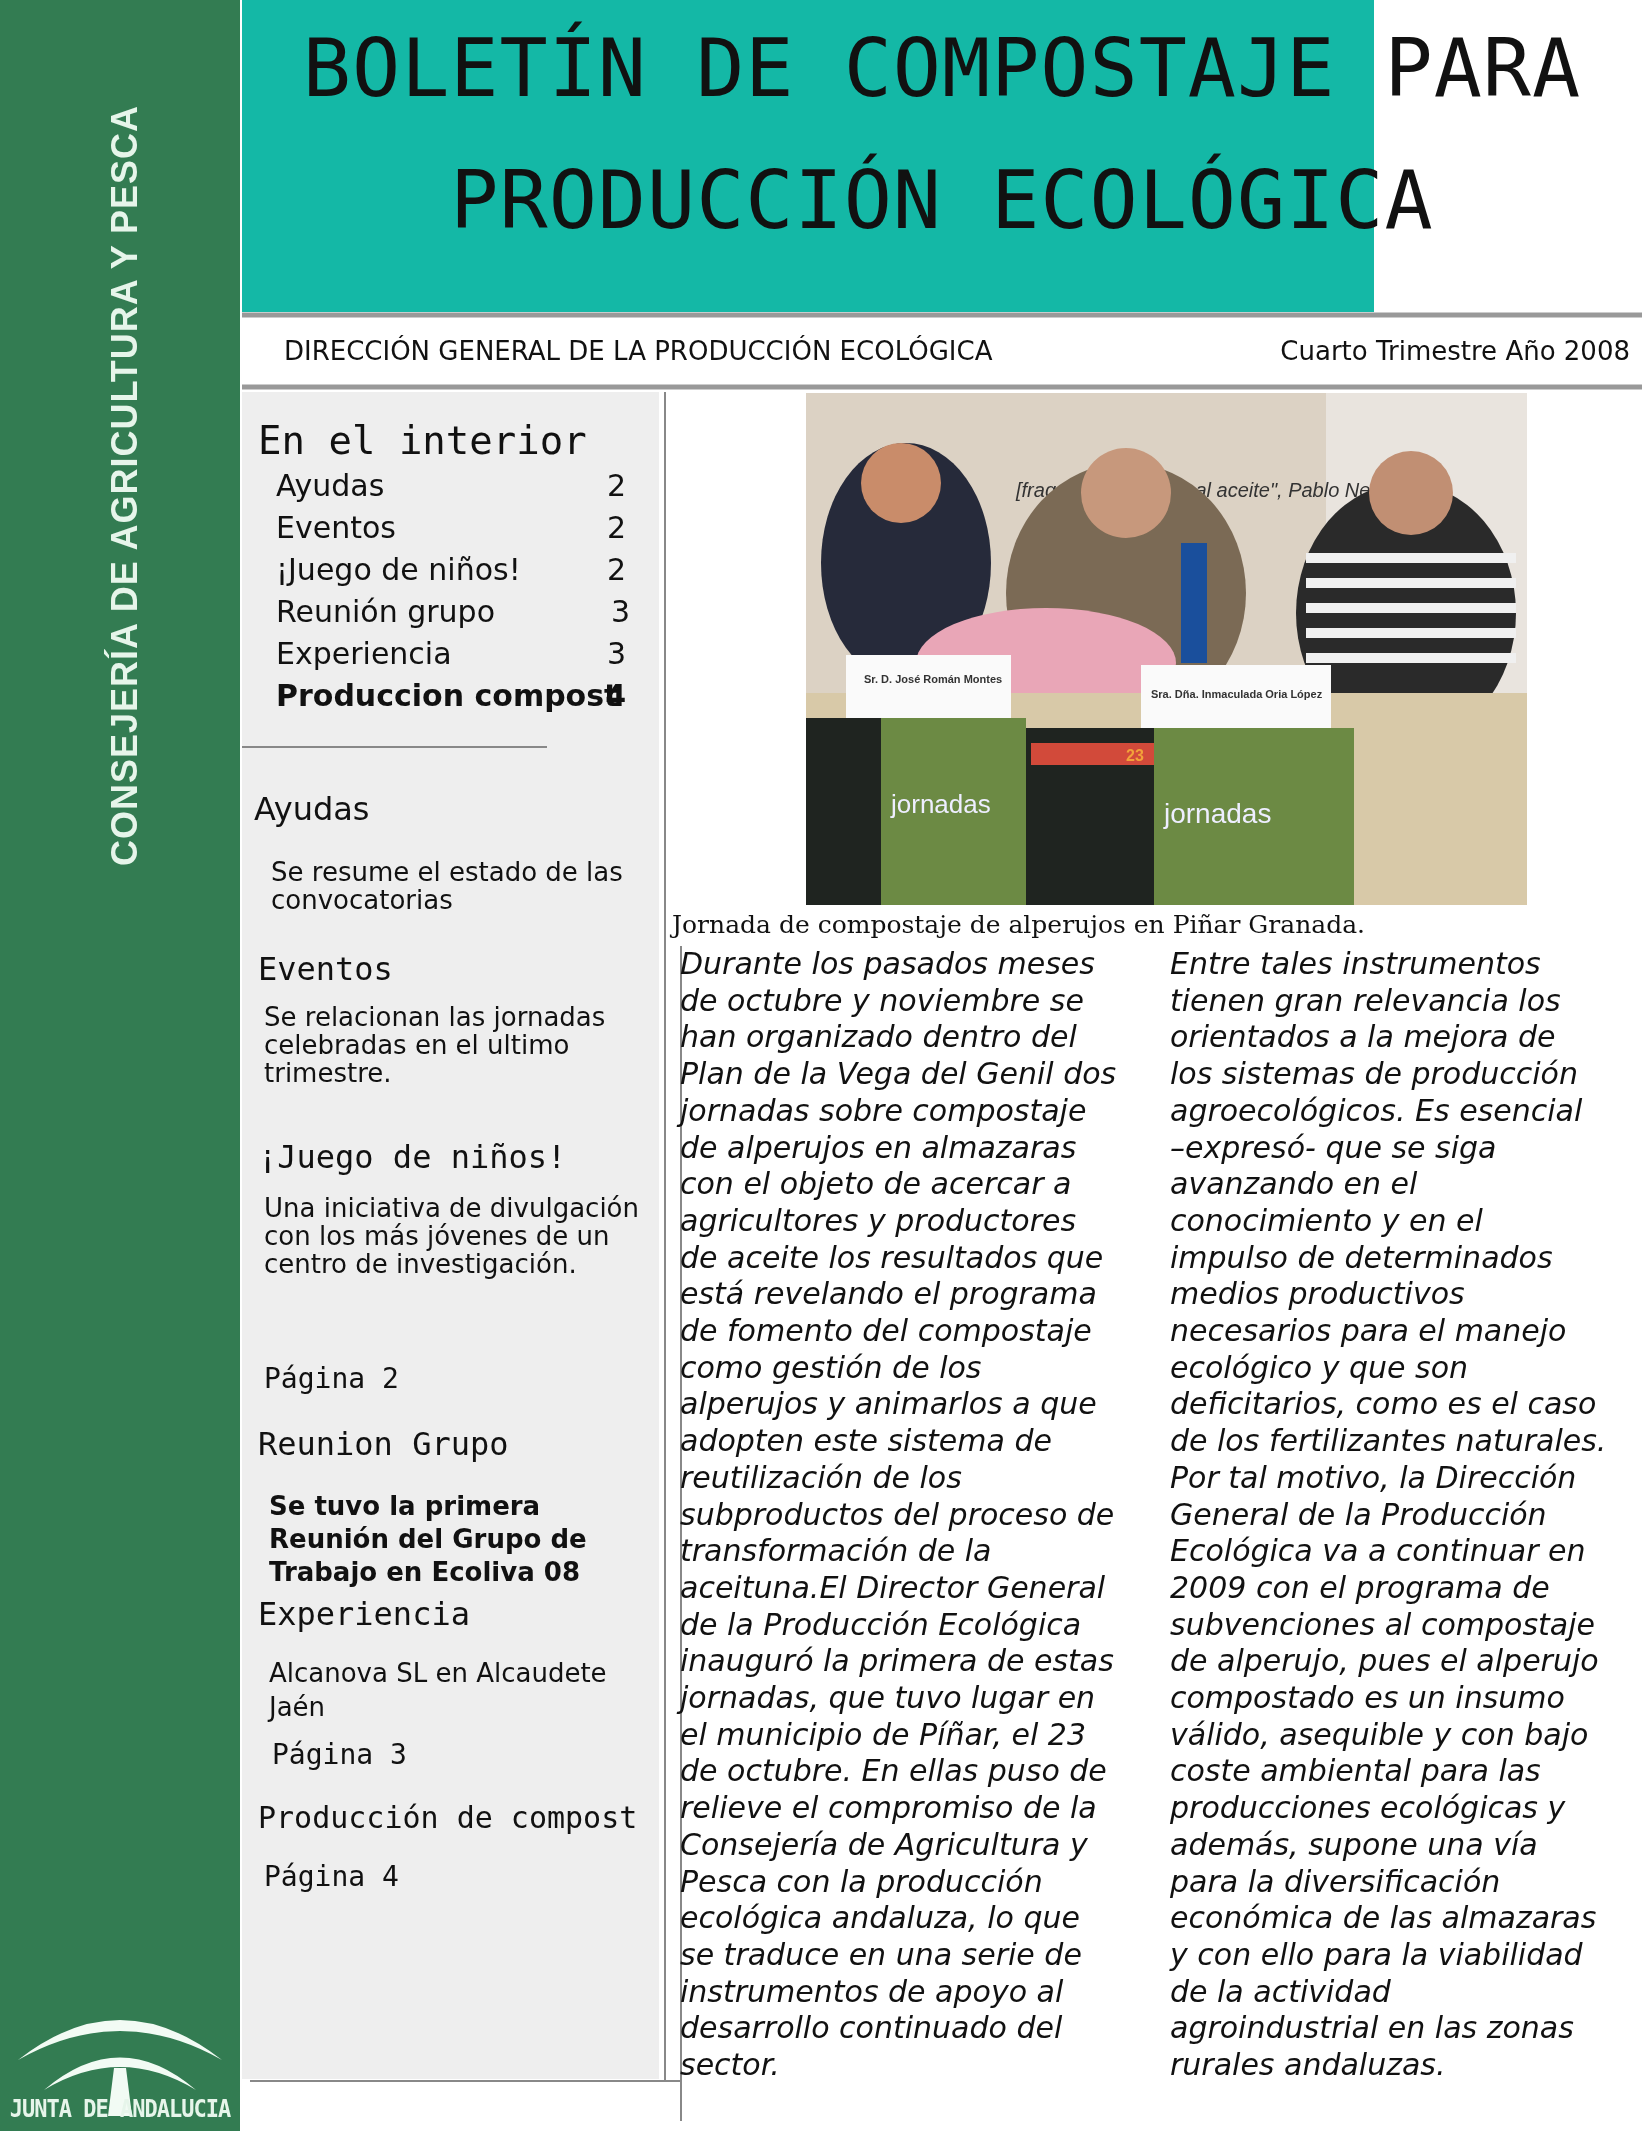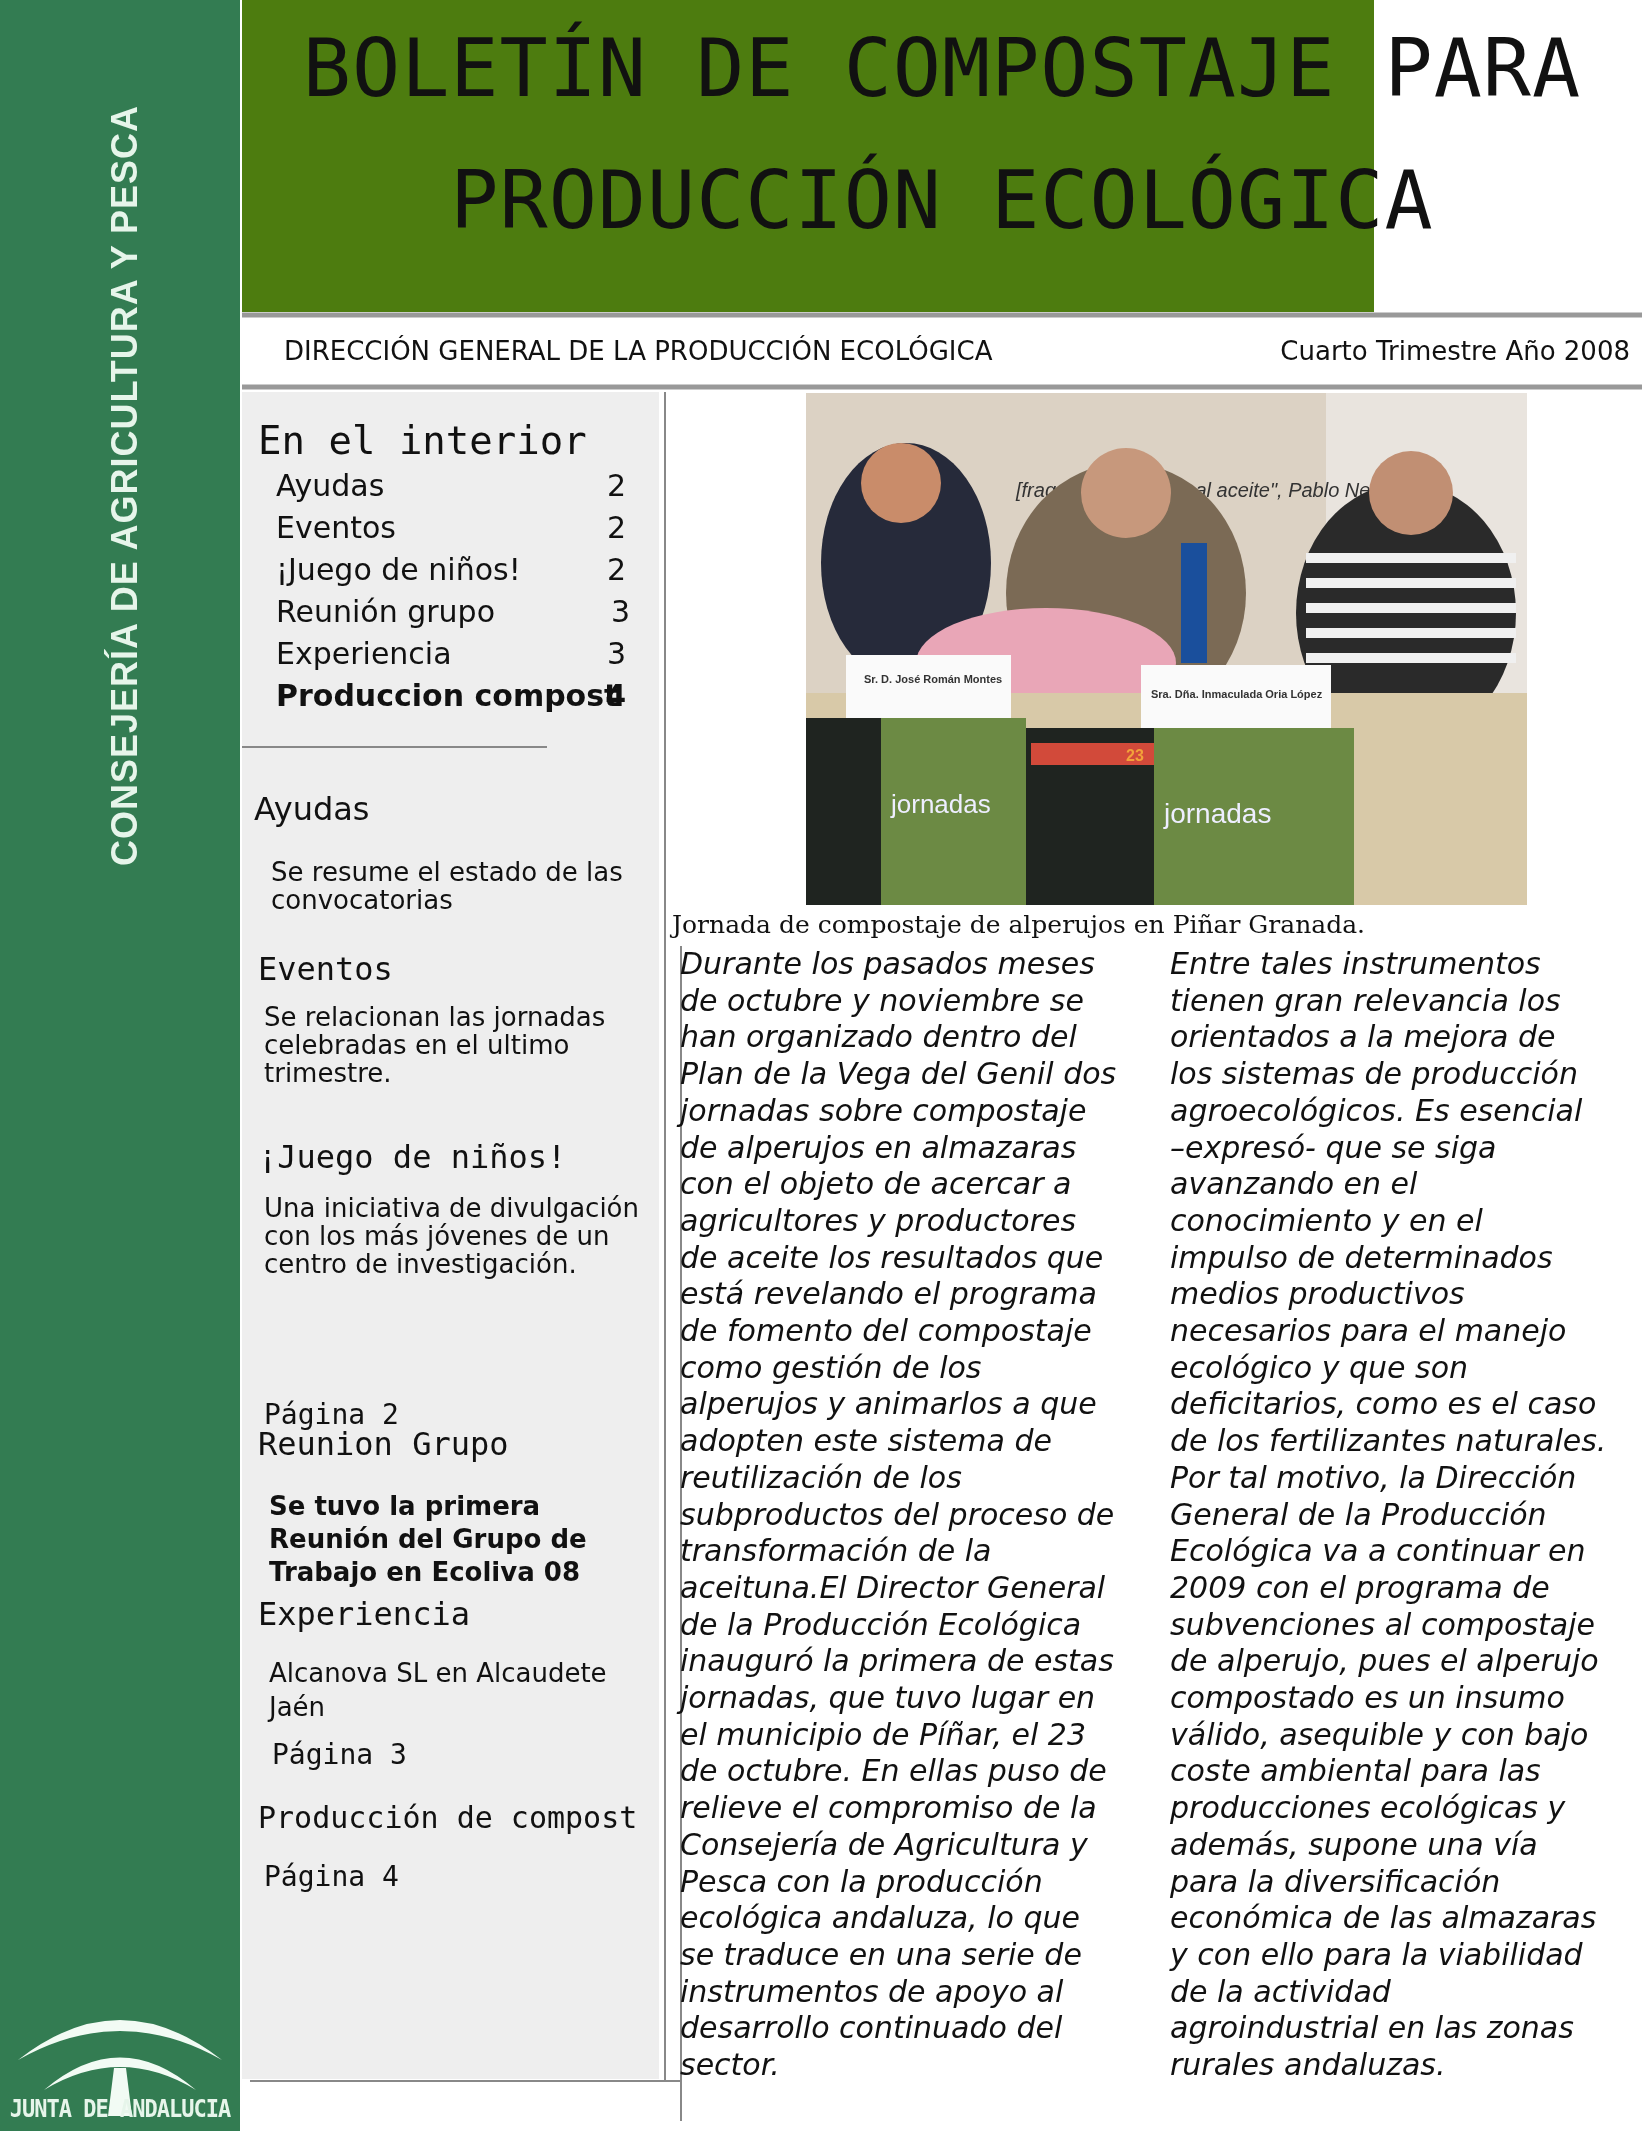--- a/index.html
+++ b/index.html
@@ -24,21 +24,21 @@
   .logo {
     position: absolute; left: 0; top: 1940px; width: 240px; height: 191px;
   }
   .logo-text {
     position: absolute; left: 0; top: 2096px; width: 240px; text-align: center;
     color: #e6f5ea; font-family: "DejaVu Sans Mono", monospace; font-weight: bold;
     font-size: 22px; letter-spacing: -1px; transform: scaleY(1.15);
   }
   .title-block {
     position: absolute; left: 242px; top: 0; width: 1132px; height: 312px;
-    background: #4d7c0f;
+    background: #14b8a6;
     text-decoration: underline;
   }
   .title-line {
     position: absolute; left: 0; width: 1400px; text-align: center;
     font-family: "DejaVu Sans Mono", monospace; font-size: 80px; color: #111;
     letter-spacing: 1px;
   }
   .title-line.l1 { top: 22px; }
   .title-line.l2 { top: 154px; }
   .rule {
@@ -146,21 +146,21 @@
 <div class="rule" style="left:242px; top:746px; width:305px; height:2px; border:none; background:#888;"></div>
 
 <div class="sec-h" style="left:254px; top:790px;">Ayudas</div>
 <div class="sec-p" style="left:271px; top:858px;">Se resume el estado de las convocatorias</div>
 
 <div class="sec-h mono" style="left:258px; top:950px;">Eventos</div>
 <div class="sec-p" style="left:264px; top:1003px;">Se relacionan las jornadas celebradas en el ultimo trimestre.</div>
 
 <div class="sec-h mono" style="left:258px; top:1138px;">¡Juego de niños!</div>
 <div class="sec-p" style="left:264px; top:1194px;">Una iniciativa de divulgación con los más jóvenes de un centro de investigación.</div>
-<div class="pg-ref" style="left:264px; top:1362px;margin-top:36px;">Página 2</div>
+<div class="pg-ref" style="left:264px; top:1362px;">Página 2</div>
 
 <div class="sec-h mono" style="left:258px; top:1425px;">Reunion Grupo</div>
 <div class="sec-p" style="left:269px; top:1490px; line-height:33px;font-weight:bold;">Se tuvo la primera Reunión del Grupo de Trabajo en Ecoliva 08</div>
 
 <div class="sec-h mono" style="left:258px; top:1595px;">Experiencia</div>
 <div class="sec-p" style="left:269px; top:1656px; line-height:34px;">Alcanova SL en Alcaudete Jaén</div>
 <div class="pg-ref" style="left:272px; top:1738px;">Página 3</div>
 
 <div class="sec-h mono" style="left:258px; top:1800px; font-size:30px;">Producción de compost</div>
 <div class="pg-ref" style="left:264px; top:1860px;">Página 4</div>

